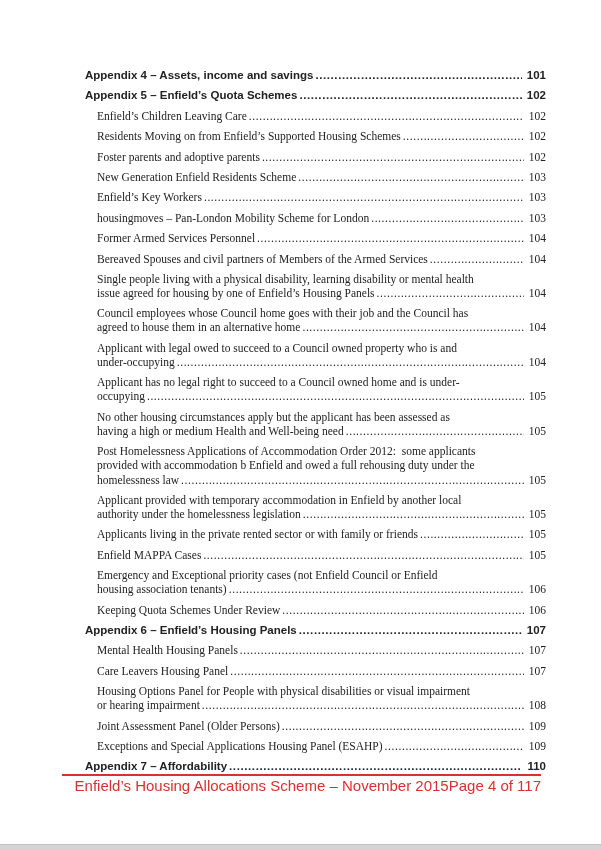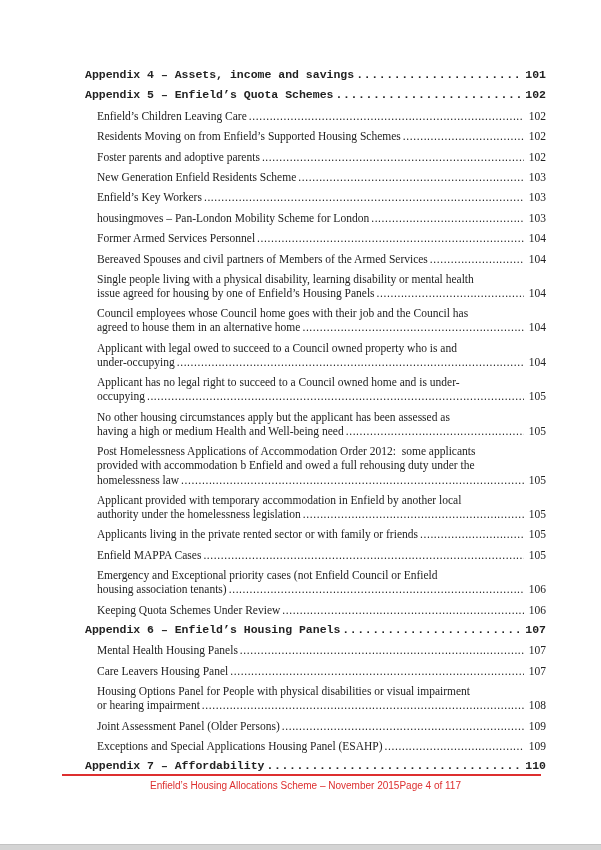--- a/index.html
+++ b/index.html
@@ -14,21 +14,21 @@
   .toc {
     position: absolute;
     left: 85px; top: 68px;
     width: 461px;
   }
   .entry {
     font-size: 11.5px;
     line-height: 14.1px;
     margin-bottom: 6.3px;
   }
-  .entry.bold { font-weight: bold; font-family: Liberation Mono, monospace; }
+  .entry.bold { font-weight: bold; }
   .entry.sub { padding-left: 12px; font-family: Liberation Serif, serif; }
   .line { white-space: pre; }
   .line.last { display: flex; align-items: baseline; }
   .t { flex: 0 1 auto; }
   .dots {
     flex: 1 1 0;
     min-width: 0;
     overflow: hidden;
     white-space: pre;
     letter-spacing: 0.6px;
@@ -36,24 +36,24 @@
   }
   .pg { flex: 0 0 auto; padding-left: 5px; }
   .footer {
     position: absolute;
     left: 62px; top: 774px;
     width: 479px;
   }
   .footer-rule { height: 2px; background: var(--accent, #d32f2f); }
   .footer-row {
     display: flex;
-    justify-content: center;
+    justify-content: flex-end;
     align-items: baseline;
     color: var(--accent, #d32f2f);
-    font-size: 10px;
+    font-size: 15px;
     line-height: 14px;
     padding: 3px 0 0 8px;
   }
   .bottom-edge {
     position: absolute;
     left: 0; bottom: 0;
     width: 100%; height: 5px;
     background: #d4d4d4;
     border-top: 1px solid #c3c3c3;
   }

